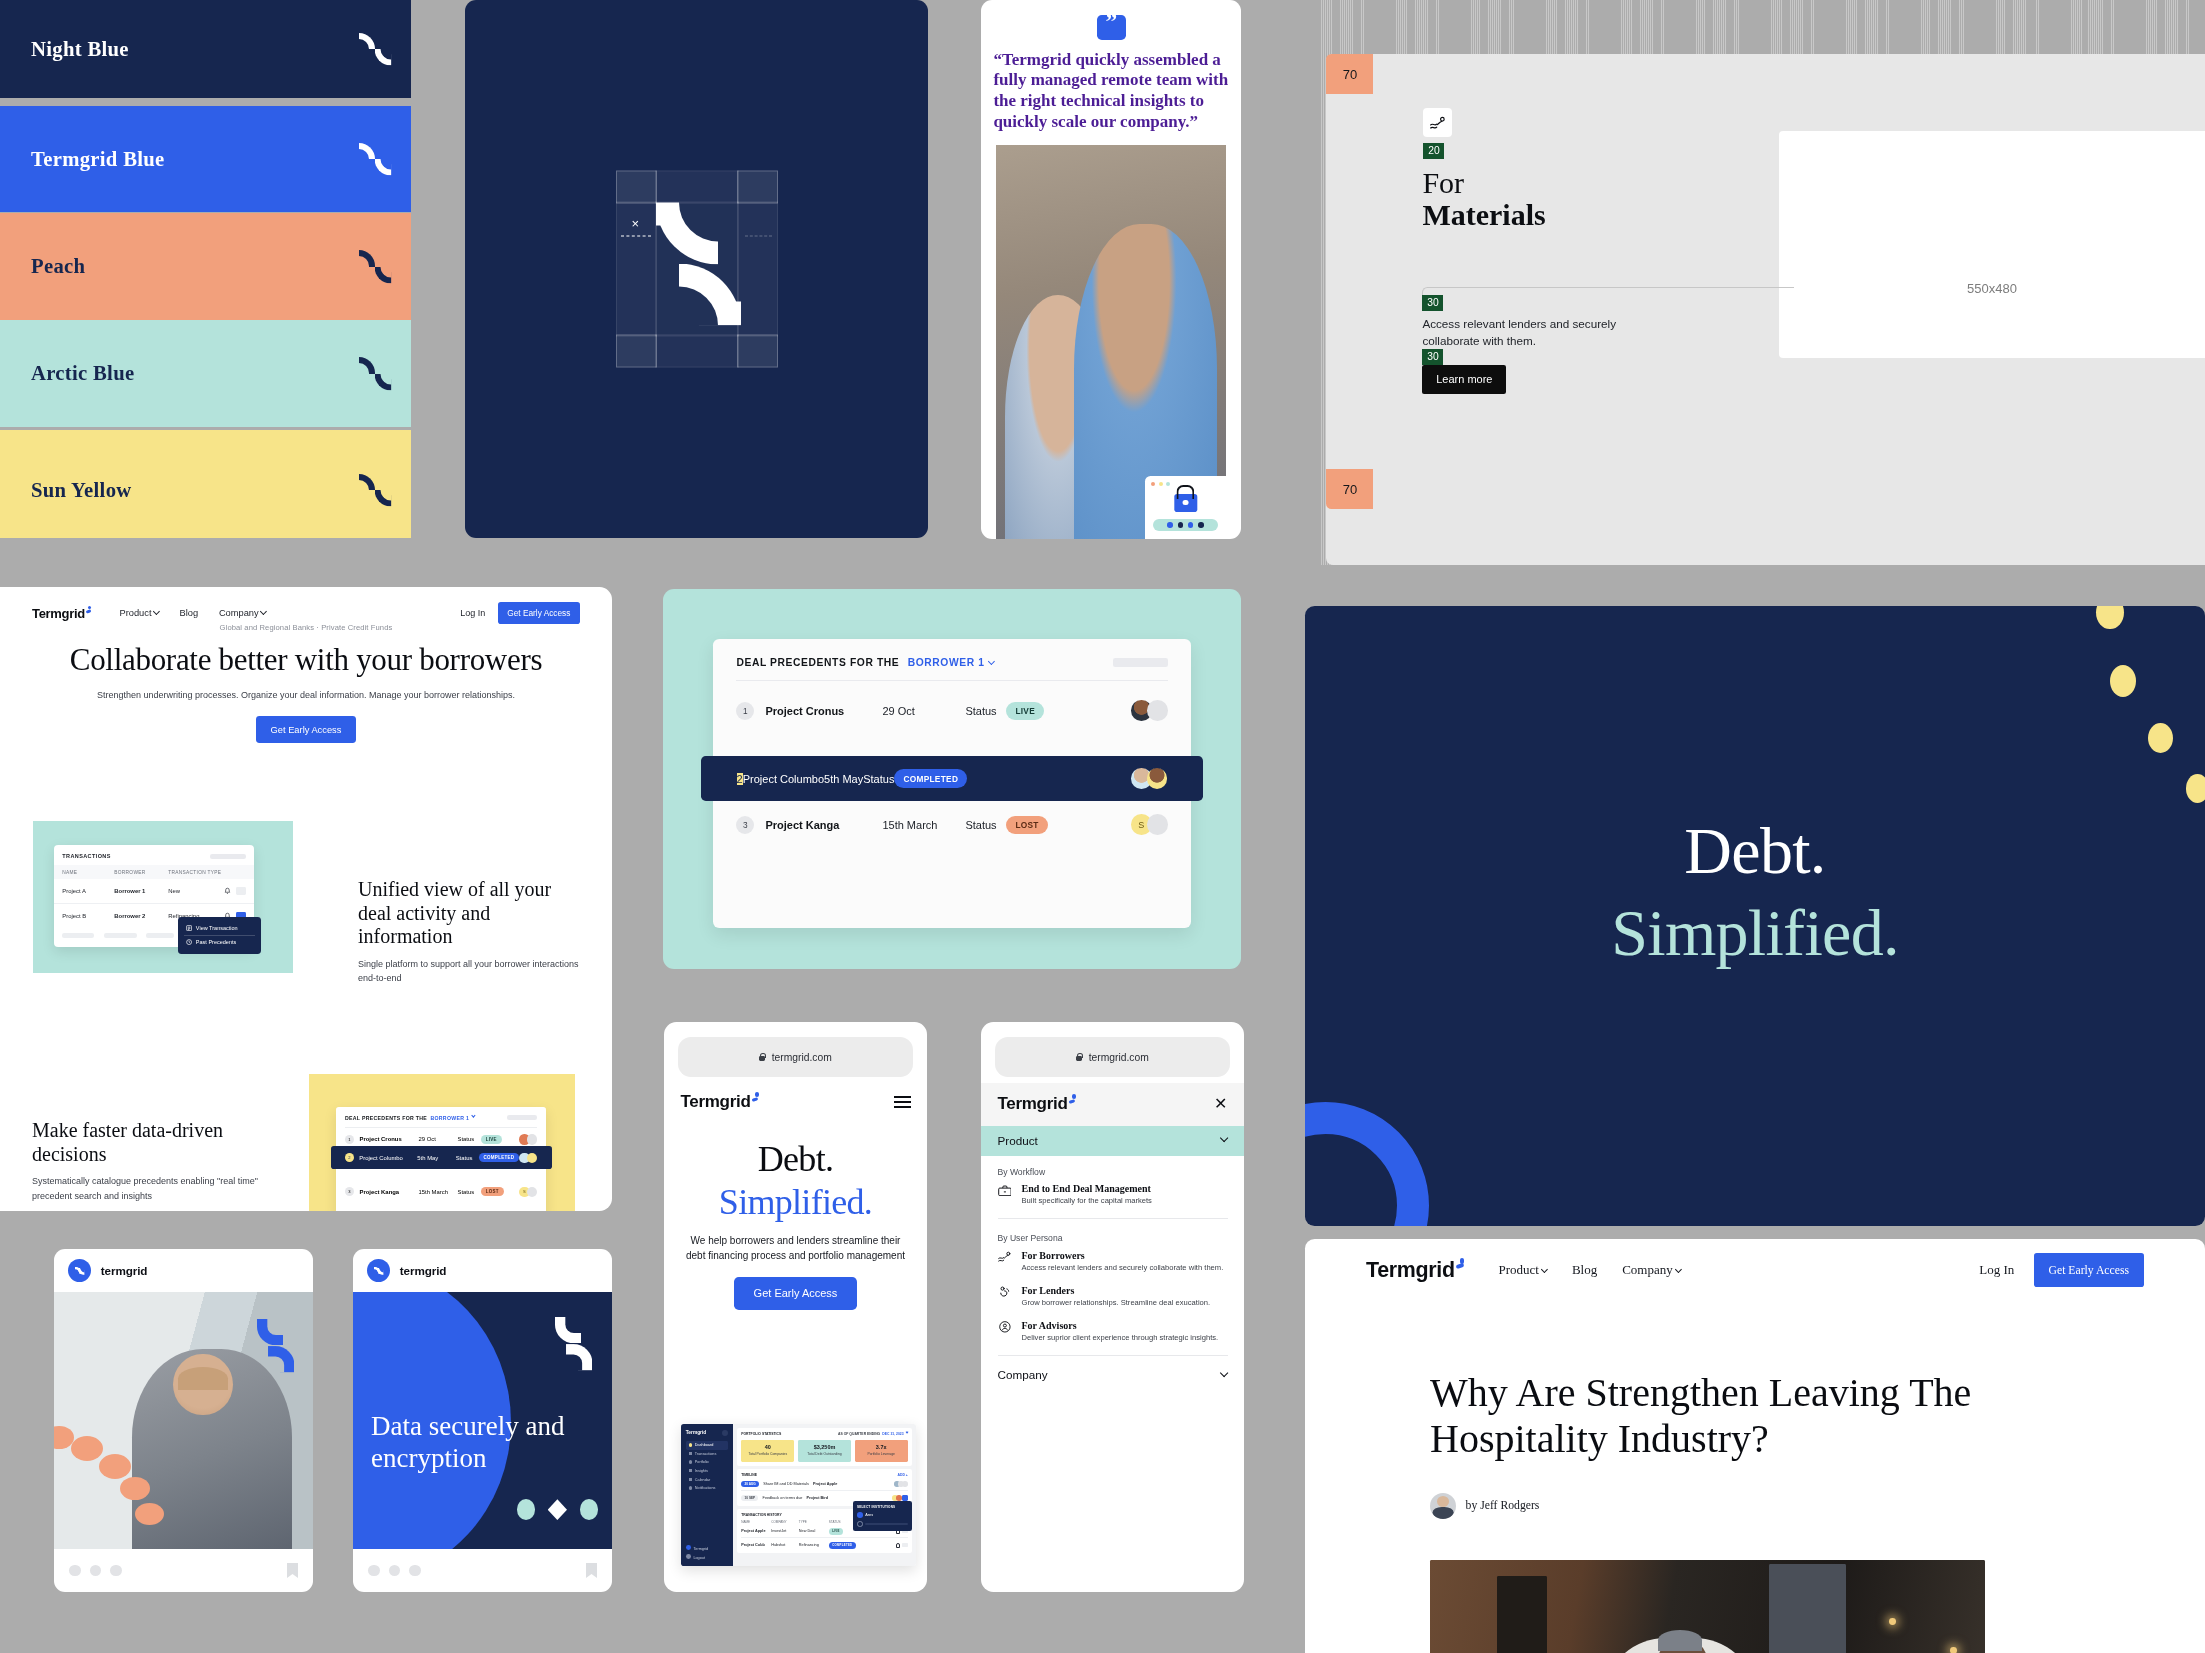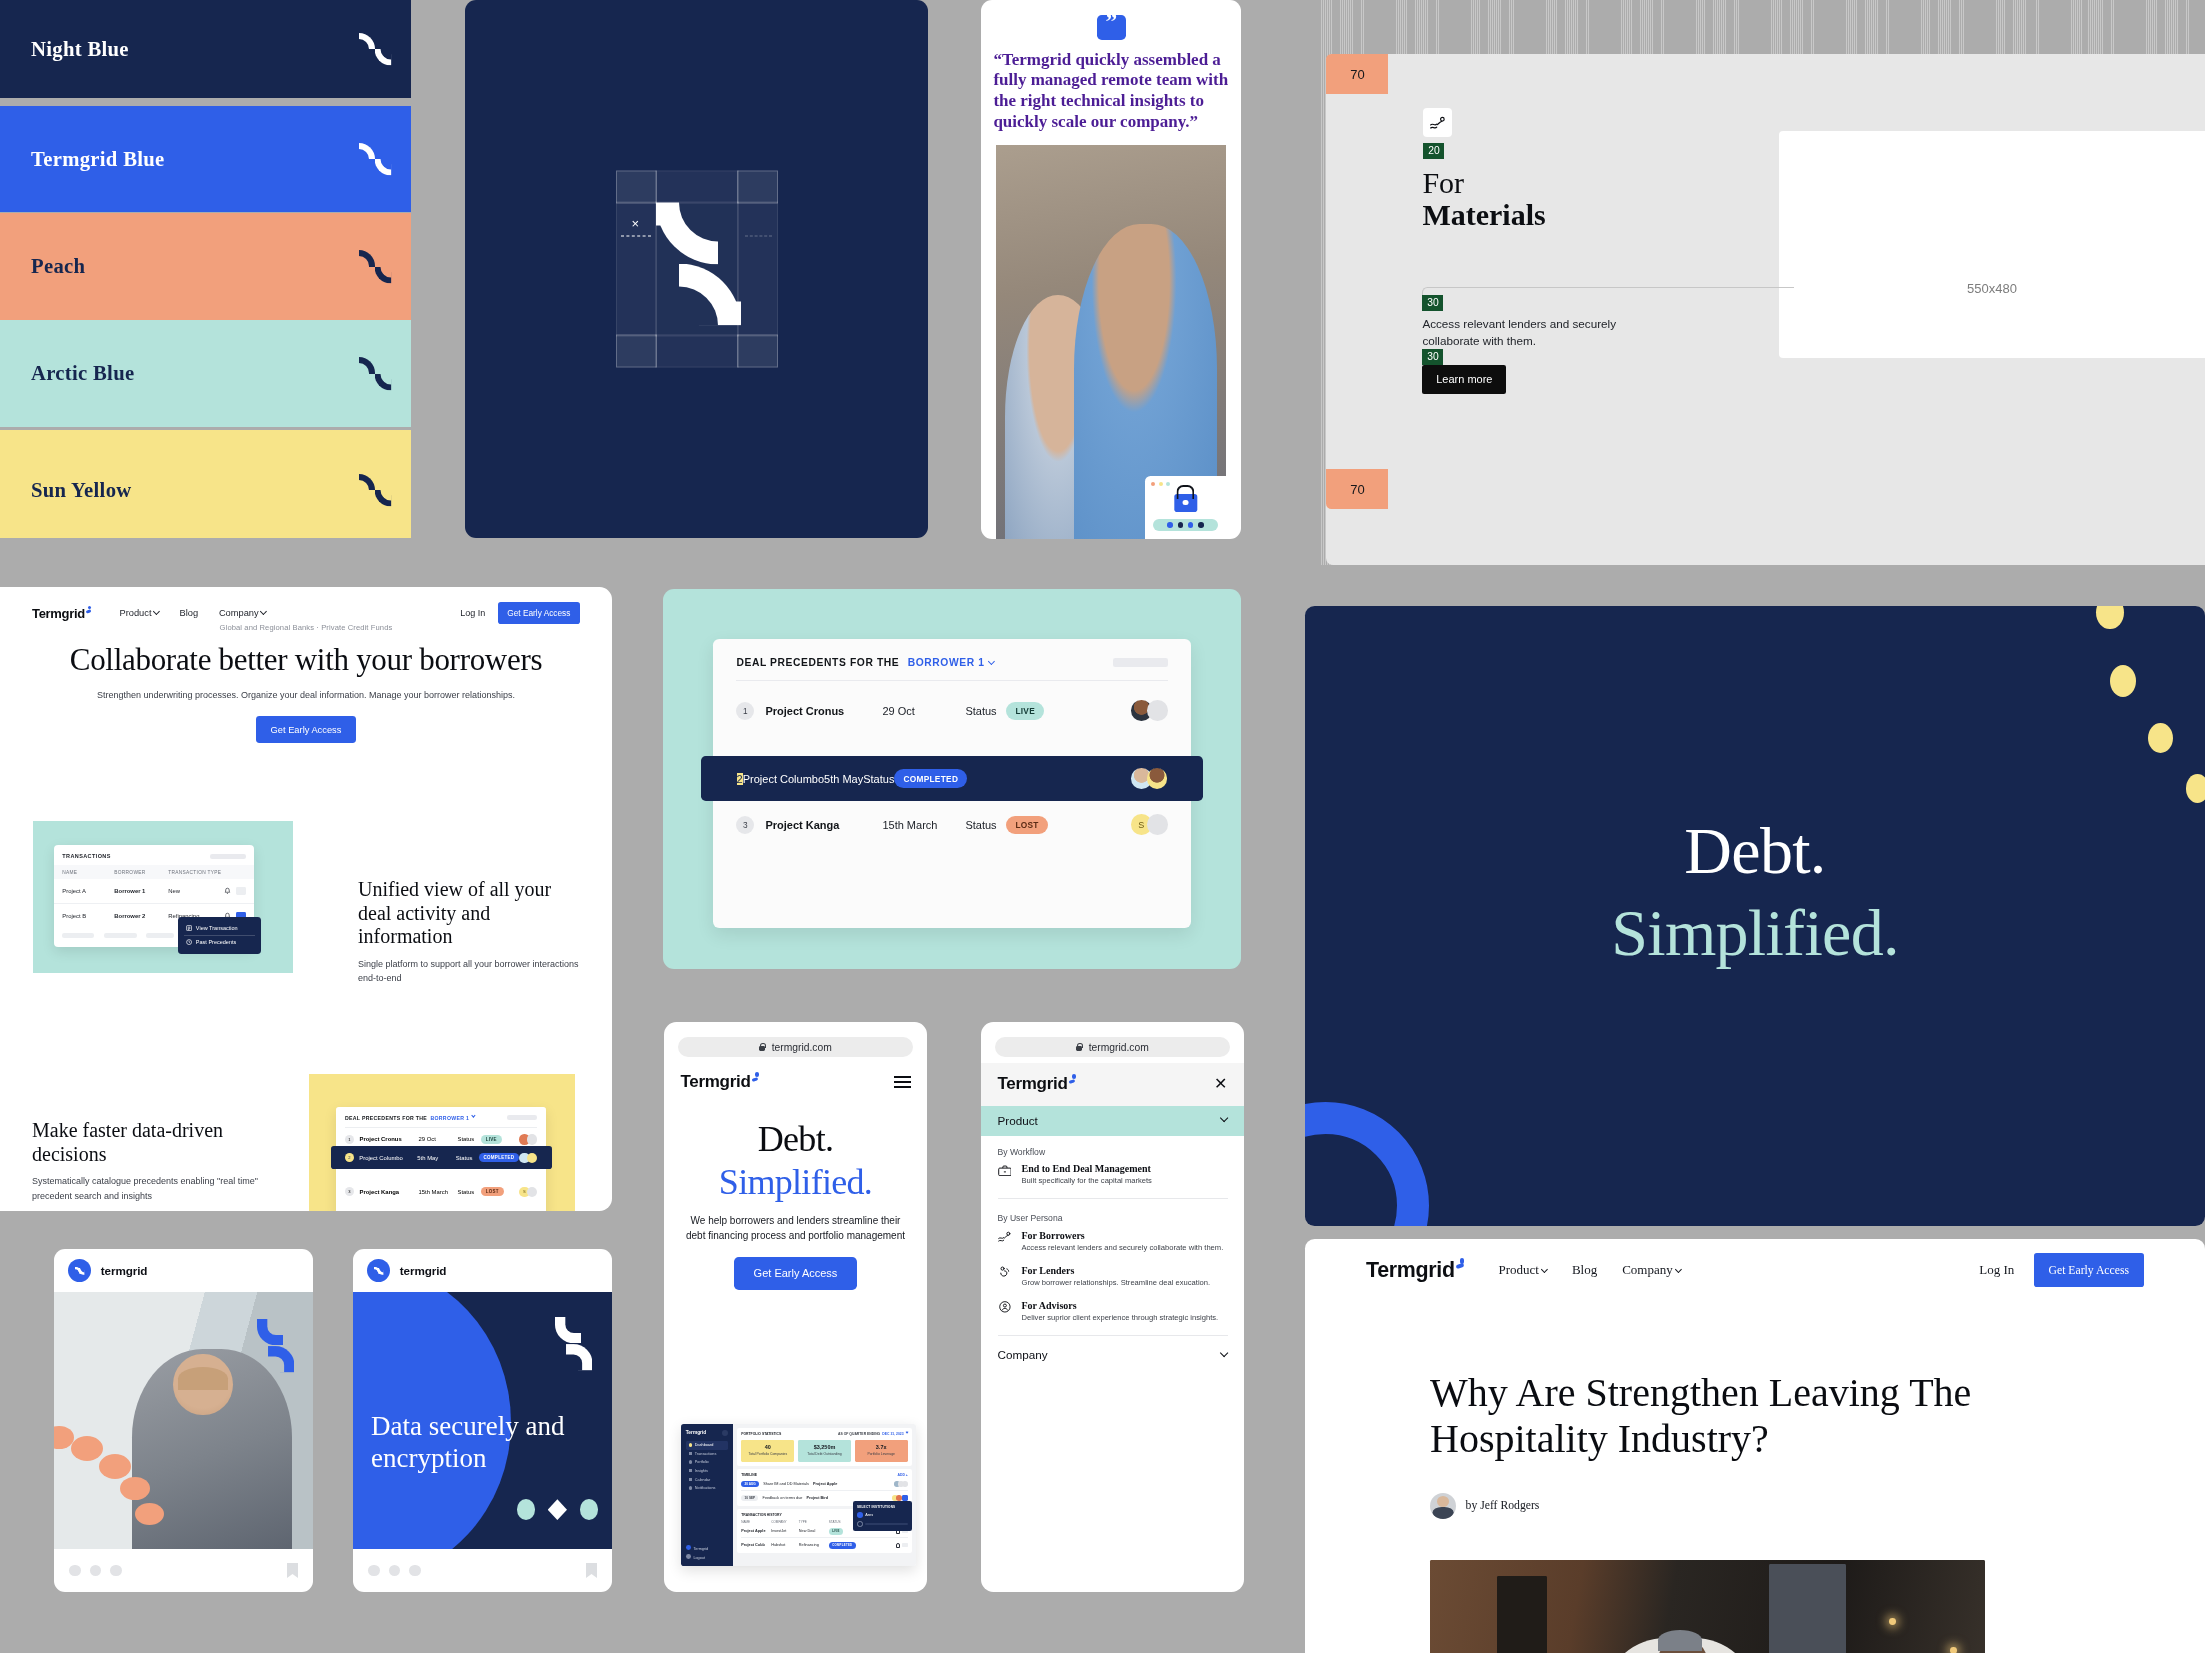--- a/index.html
+++ b/index.html
@@ -70,21 +70,21 @@
   .lockbar span{ width:5.5px;height:5.5px;border-radius:50%;display:block;}
 
   
   #spec { left:1305px; top:0; width:900px; height:565px; }
   .spec-bg { position:absolute; inset:0; background:#acacac; }
   .spec-cols { position:absolute; left:0; top:0; width:100%; height:100%; display:flex; gap:0;}
   .spec-col { flex:1; display:flex; justify-content:center;}
   .spec-col b { display:block; width:58%; height:100%;
      background:repeating-linear-gradient(90deg, rgba(255,255,255,.34) 0 0.7px, rgba(255,255,255,0) 0.7px 2.1px);}
   .spec-card { position:absolute; left:21.4px; top:54px; right:0; bottom:0; background:#e7e7e7; border-radius:6.9px 0 0 6.9px;}
-  .spec-chip { position:absolute; width:62px; height:40px; background:#f2a07c;
+  .spec-chip { position:absolute; width:47px; height:40px; background:#f2a07c;
                display:flex; align-items:center; justify-content:center; font-size:13px; color:#15171b;}
   .spec-num { position:absolute; background:#14532d; color:#fff; font-size:10.3px;
               padding:2.1px 4.8px; line-height:1.1; }
   .spec-icon { position:absolute; background:#fff; border-radius:4.1px; width:29px; height:29px;
                display:flex; align-items:center; justify-content:center; }
   .spec-h1 { position:absolute; font-family:"Liberation Serif", serif; font-size:30px; line-height:1.0; color:#0c0e12; }
   .spec-h2 { position:absolute; font-family:"Liberation Serif", serif; font-weight:bold; font-size:30px; line-height:1.0; color:#0c0e12; }
   .spec-rule { position:absolute; border-top:0.7px solid #c7c7c7; border-left:0.7px solid #c7c7c7;
                border-top-left-radius:5.5px; }
   .spec-body { position:absolute; font-size:11.7px; line-height:1.45; color:#22252b; width:248px;}
@@ -163,21 +163,21 @@
   .soc-nm { font-size:11.7px; font-weight:bold; color:#0e1016; letter-spacing:-0.1px;}
   .soc-img { position:absolute; left:0; right:0; top:43px; bottom:43px; overflow:hidden;}
   .soc-ft { position:absolute; left:0; right:0; bottom:0; height:43px; display:flex;
             align-items:center; padding:0 15px; gap:9px;}
   .soc-ft i { width:11.7px; height:11.7px; border-radius:50%; background:#e2e3e6; display:block;}
   .bookmark { margin-left:auto; width:11px; height:15px; background:#dcdee1;
               clip-path:polygon(0 0,100% 0,100% 100%,50% 74%,0 100%); }
 
   
   .phone { position:absolute; background:#fff; border-radius:12.4px; overflow:hidden; }
-  .urlbar { margin:15px 13.8px 0; height:20px; border-radius:13px; background:#ececec;
+  .urlbar { margin:15px 13.8px 0; height:40px; border-radius:13px; background:#ececec;
             display:flex; align-items:center; justify-content:center; gap:6.2px;
             font-size:10.3px; color:#2a2d34; }
   .lockglyph { width:6.2px; height:8.3px; position:relative; display:inline-block;}
   .lockglyph:before{content:"";position:absolute;left:0;bottom:0;width:6.2px;height:4.8px;background:#3b3f46;border-radius:1.4px;}
   .lockglyph:after{content:"";position:absolute;left:1px;top:0;width:4.1px;height:4.1px;border:1.1px solid #3b3f46;border-bottom:none;border-radius:2.8px 2.8px 0 0;}
 
   
   .mn-hd { display:flex; align-items:center; padding:0 16.5px; height:43px; margin-top:5.5px;}
   .mn-prod { background:#b4e3db; display:flex; align-items:center; padding:0 16.5px; height:30px;
              font-size:11.7px; color:#0e1016;}

